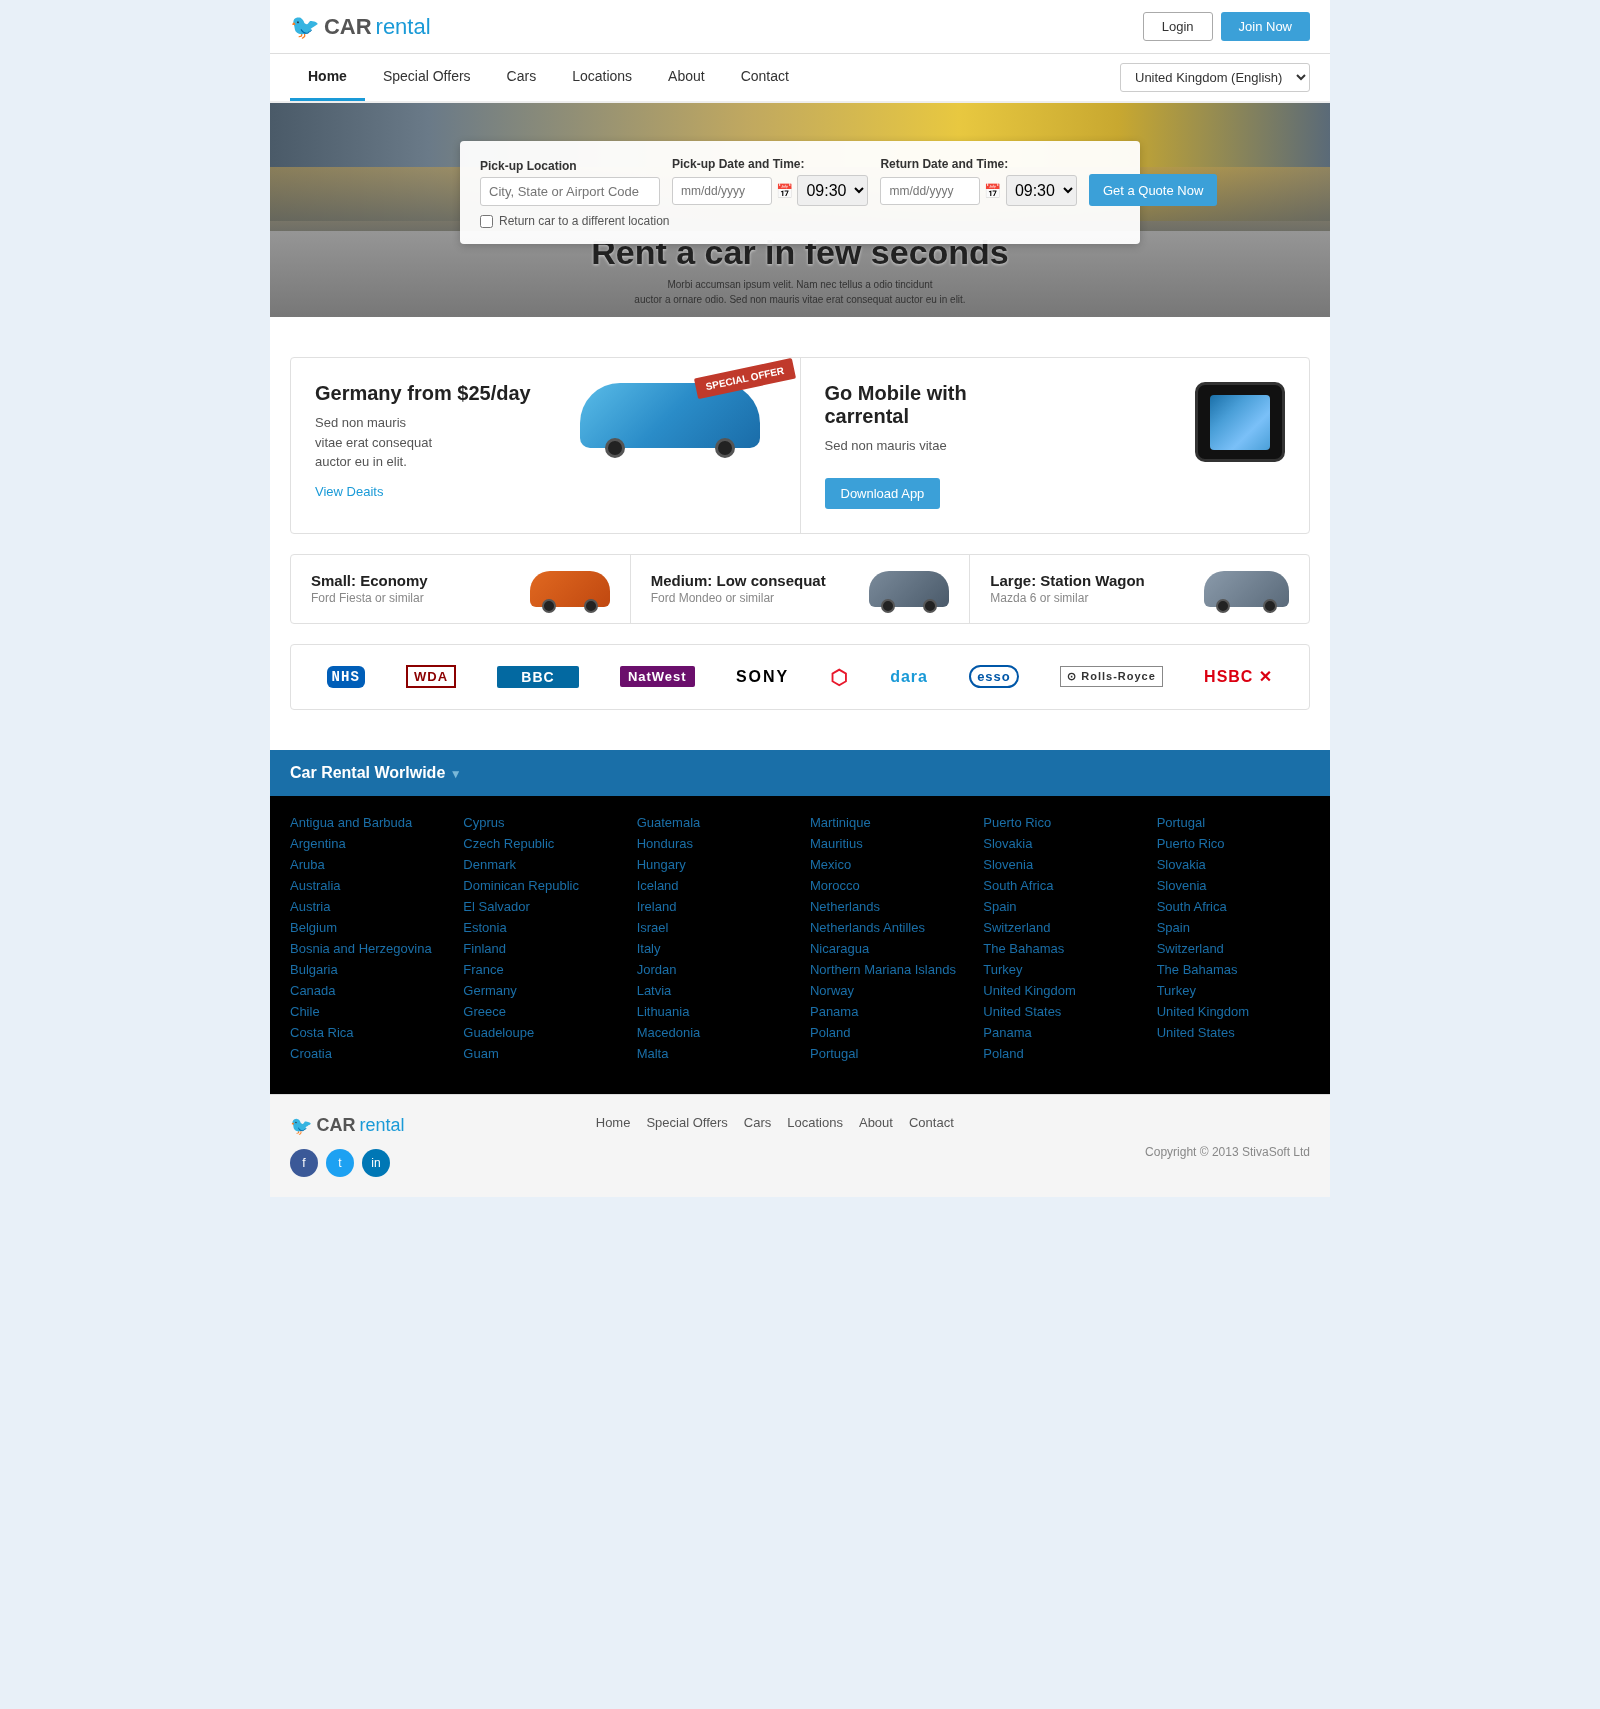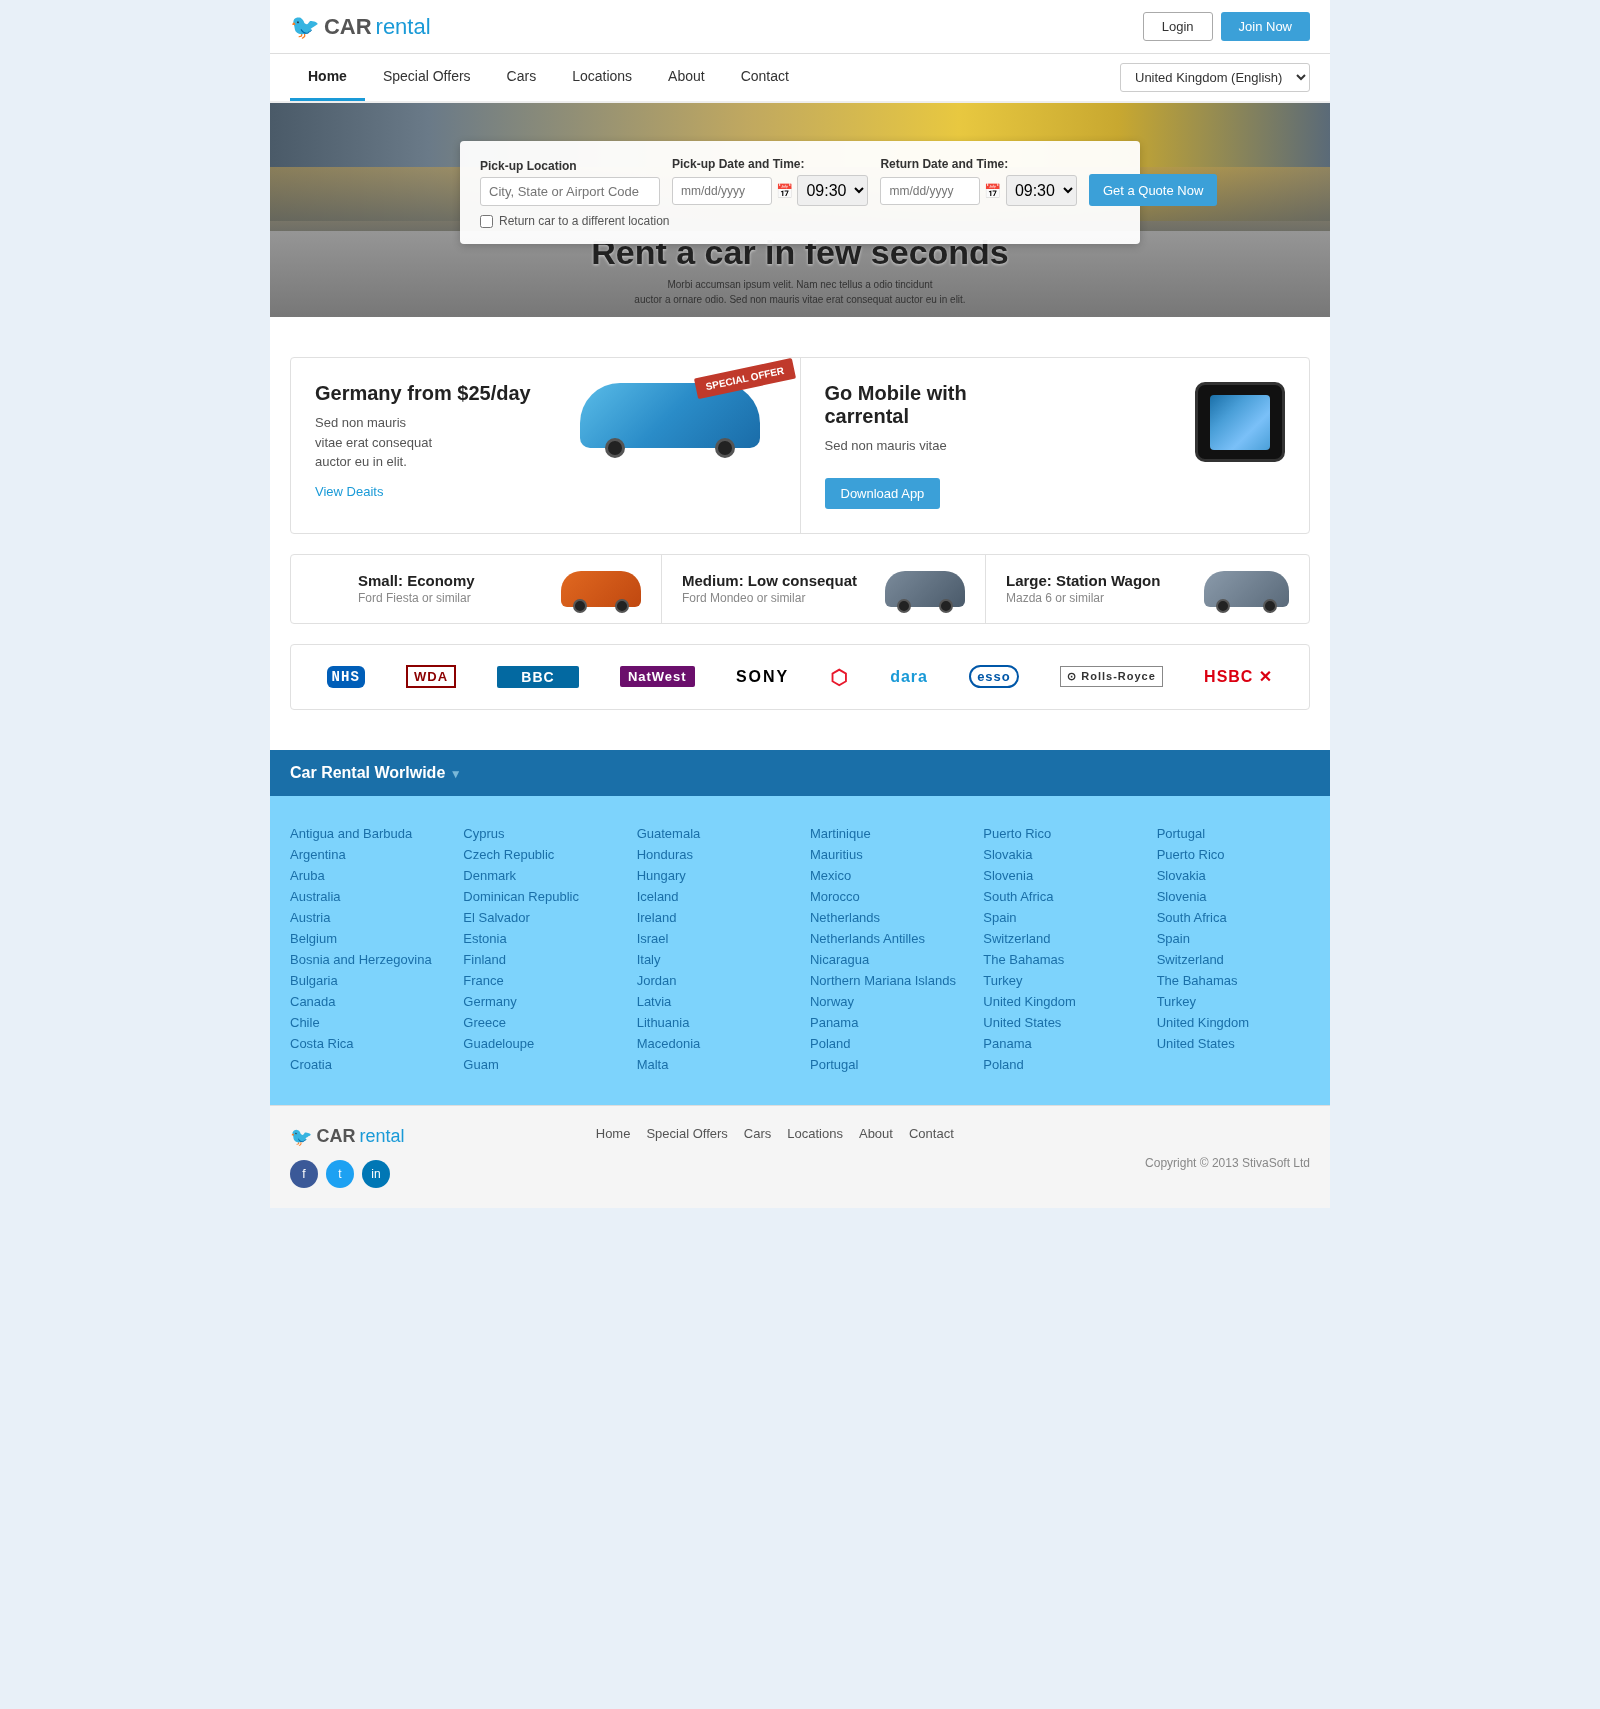--- a/index.html
+++ b/index.html
@@ -40,21 +40,21 @@
     .promo-left h2 { font-size: 20px; color: #222; margin-bottom: 8px; }
     .promo-left p { font-size: 13px; color: #555; line-height: 1.5; margin-bottom: 10px; }
     .promo-left a { color: #1a9ad7; font-size: 13px; text-decoration: none; }
     .promo-divider { width: 1px; background: #e0e0e0; }
     .promo-right { flex: 1; padding: 24px; }
     .promo-right h2 { font-size: 20px; color: #222; margin-bottom: 8px; }
     .promo-right p { font-size: 13px; color: #555; line-height: 1.5; margin-bottom: 12px; }
     .btn-download { padding: 8px 16px; background: #3ba0d8; color: #fff; border: none; border-radius: 3px; cursor: pointer; font-size: 13px; }
 
     
-    .car-types { display: flex; gap: 0; margin: 20px 0; border: 1px solid #e0e0e0; border-radius: 4px; overflow: hidden; padding-left: 47px; }
+    .car-types { display: flex; gap: 0; margin: 20px 0; border: 1px solid #e0e0e0; border-radius: 4px; overflow: hidden; }
     .car-type { flex: 1; padding: 16px 20px; display: flex; align-items: center; justify-content: space-between; border-right: 1px solid #e0e0e0; }
     .car-type:last-child { border-right: none; }
     .car-type-info h3 { font-size: 15px; font-weight: bold; color: #222; }
     .car-type-info p { font-size: 12px; color: #888; margin-top: 2px; }
 
     
     .brands-section { border: 1px solid #e0e0e0; border-radius: 4px; padding: 20px; margin: 20px 0; display: flex; align-items: center; justify-content: space-around; flex-wrap: wrap; gap: 10px; }
     .brand-item { font-size: 16px; font-weight: bold; color: #333; letter-spacing: 1px; }
     .brand-nhs { color: #005eb8; background: #005eb8; color: #fff; padding: 3px 5px; border-radius: 6px; font-size: 14px; font-family: Liberation Mono, monospace; }
     .brand-wda { border: 2px solid #8B0000; color: #8B0000; padding: 2px 6px; font-size: 13px; }
@@ -63,21 +63,21 @@
     .brand-sony { color: #000; font-size: 16px; letter-spacing: 2px; }
     .brand-shell { color: #e8182c; font-size: 20px; }
     .brand-dara { color: #1a9ad7; font-size: 16px; font-weight: bold; }
     .brand-esso { border: 2px solid #0057a8; color: #0057a8; padding: 2px 6px; font-size: 13px; border-radius: 50px; }
     .brand-rr { color: #333; font-size: 12px; }
     .brand-hsbc { color: #db0011; font-size: 16px; font-weight: bold; }
 
     
     .worldwide-header { background: #1a6fa8; padding: 14px 20px; color: #fff; font-size: 16px; font-weight: bold; margin-top: 0; }
     .worldwide-arrow { display: inline-block; margin-left: 0; font-size: 12px; color: #7ab8d8; }
-    .worldwide-content { background: #7dd3fc; padding: 27px 20px 30px; max-width: 1060px; margin: 0 auto; }
+    .worldwide-content { background: #000000; padding: 16px 20px 30px; max-width: 1060px; margin: 0 auto; }
     .countries-grid { display: flex; gap: 20px; }
     .countries-col { flex: 1; }
     .countries-col a { display: block; color: #1a6fa8; text-decoration: none; font-size: 13px; padding: 3px 0; }
 
     
     .footer { background: #f5f5f5; border-top: 1px solid #ddd; padding: 20px; }
     .footer-inner { max-width: 1060px; margin: 0 auto; display: flex; align-items: flex-start; justify-content: space-between; }
     .footer-logo { display: flex; align-items: center; gap: 4px; margin-bottom: 12px; }
     .footer-logo-car { font-size: 18px; font-weight: bold; color: #555; }
     .footer-logo-rental { font-size: 18px; color: #1a9ad7; }

